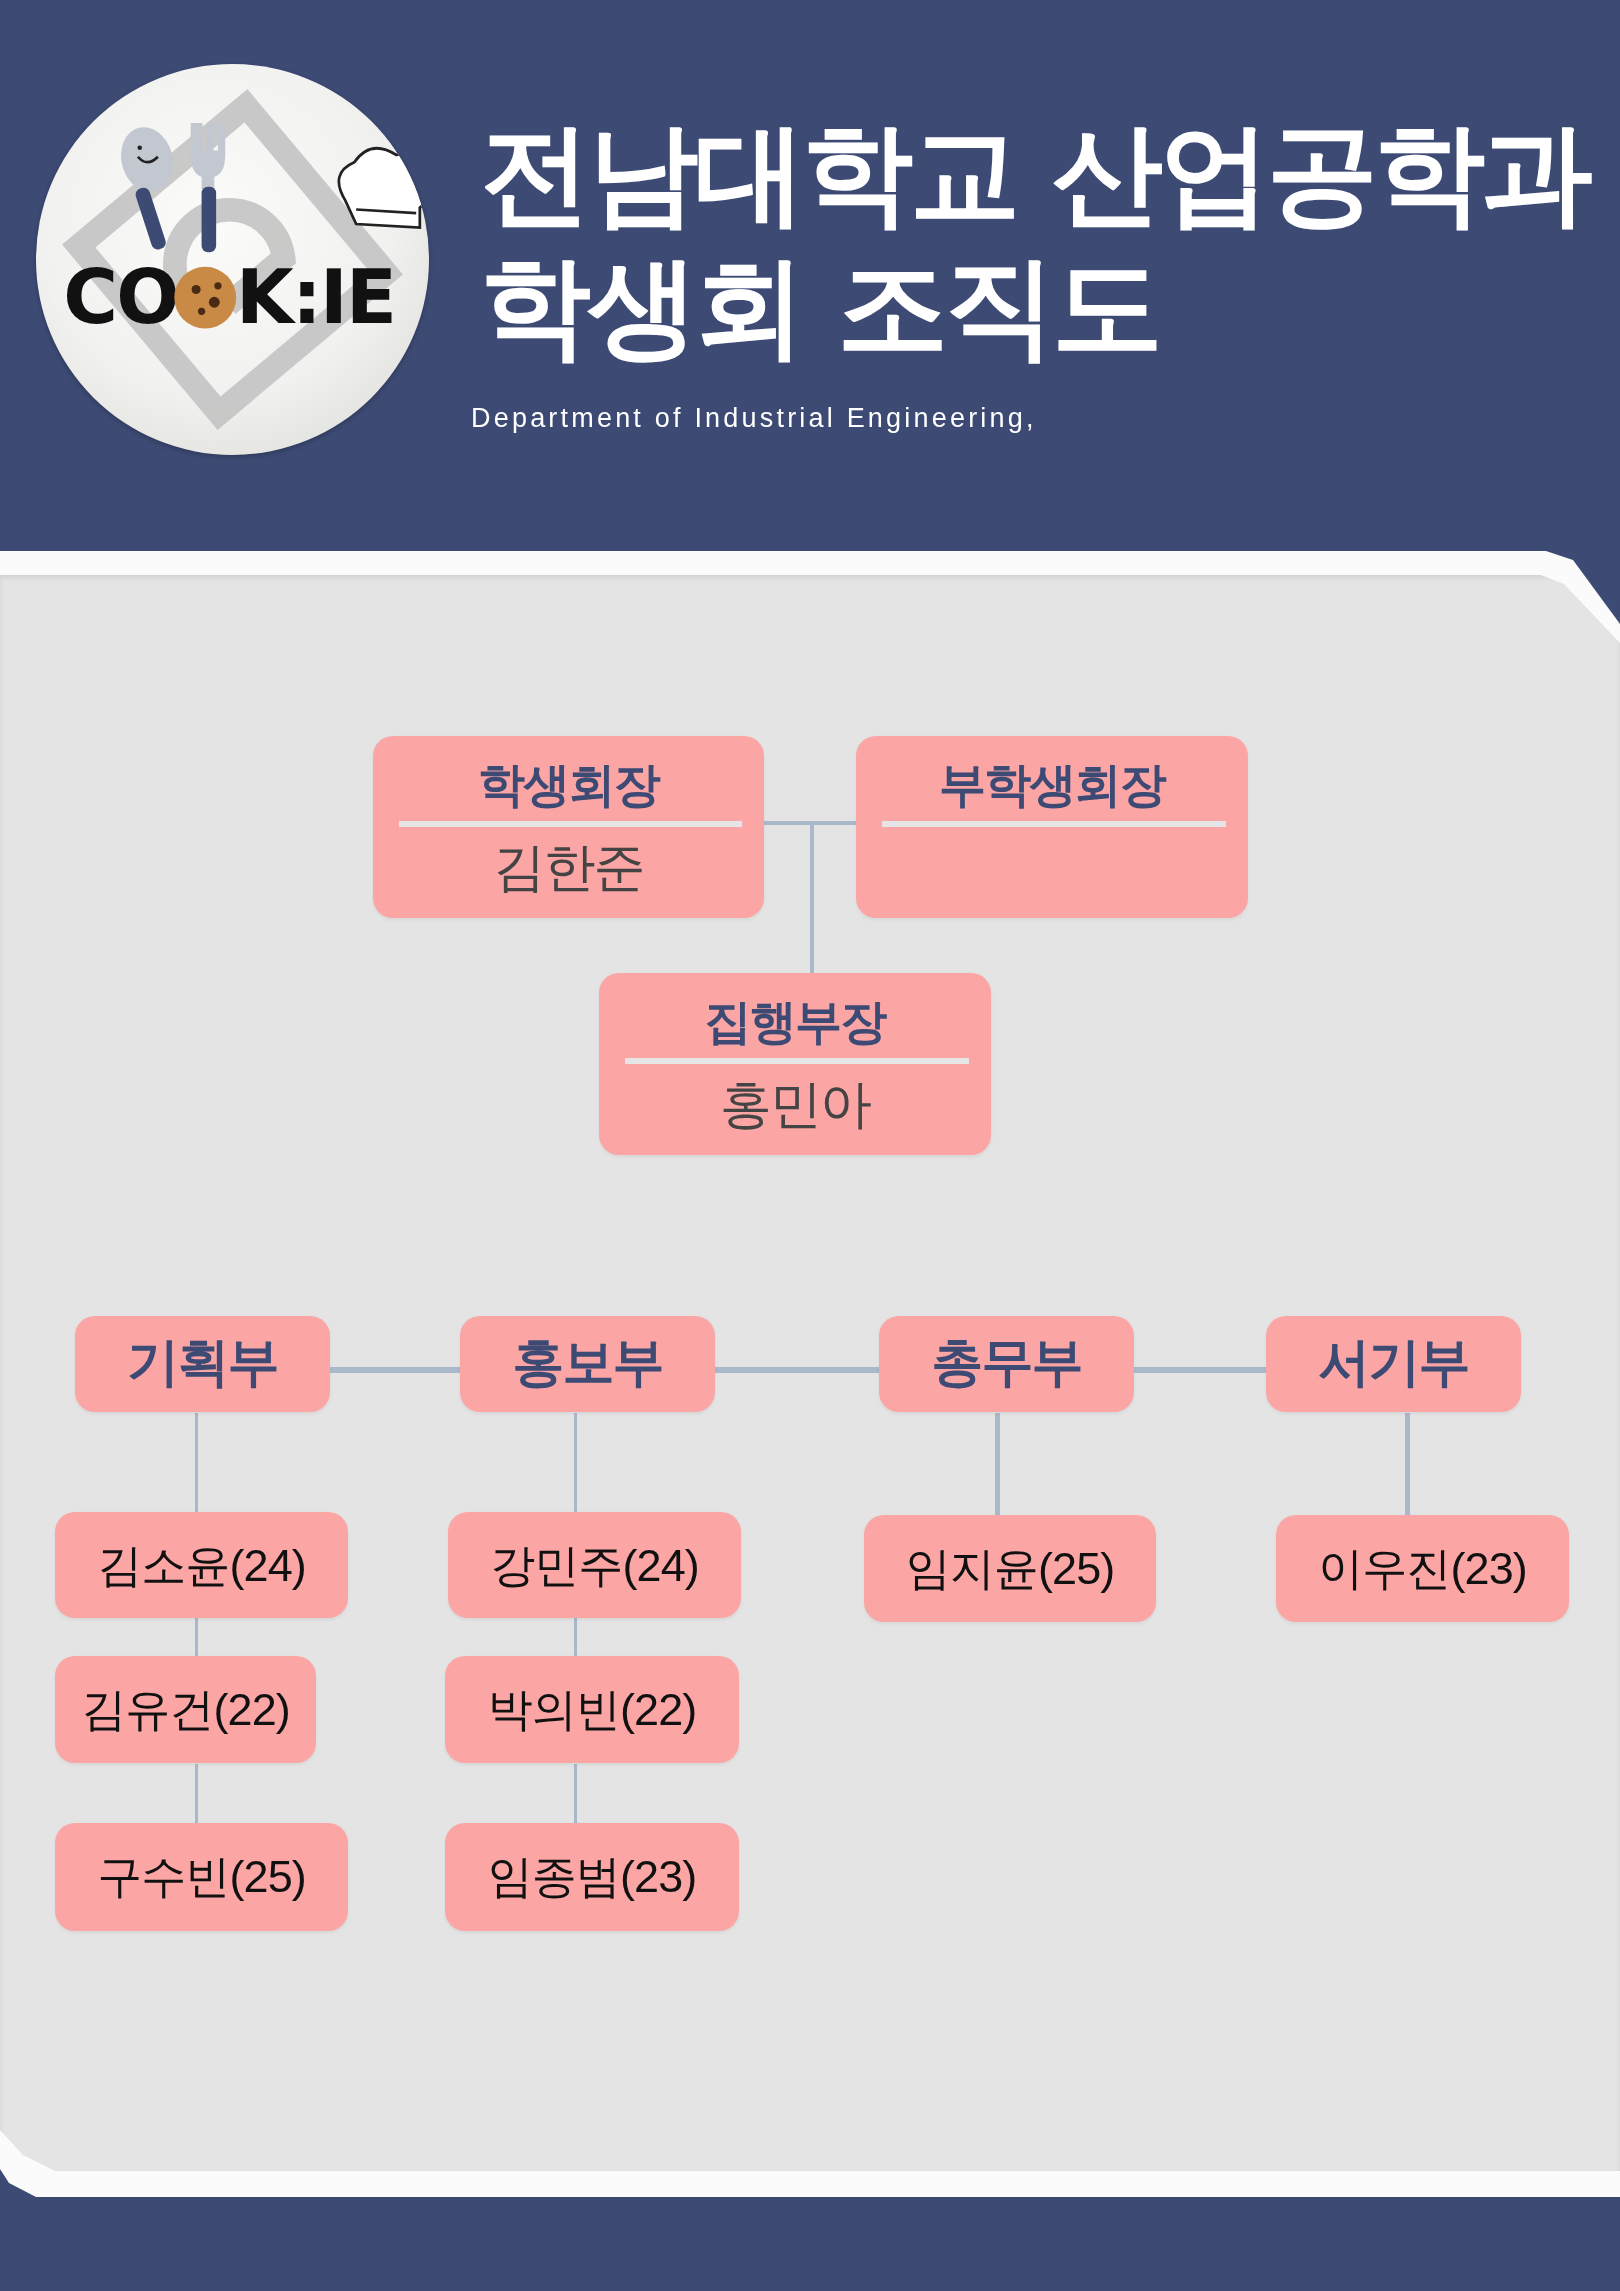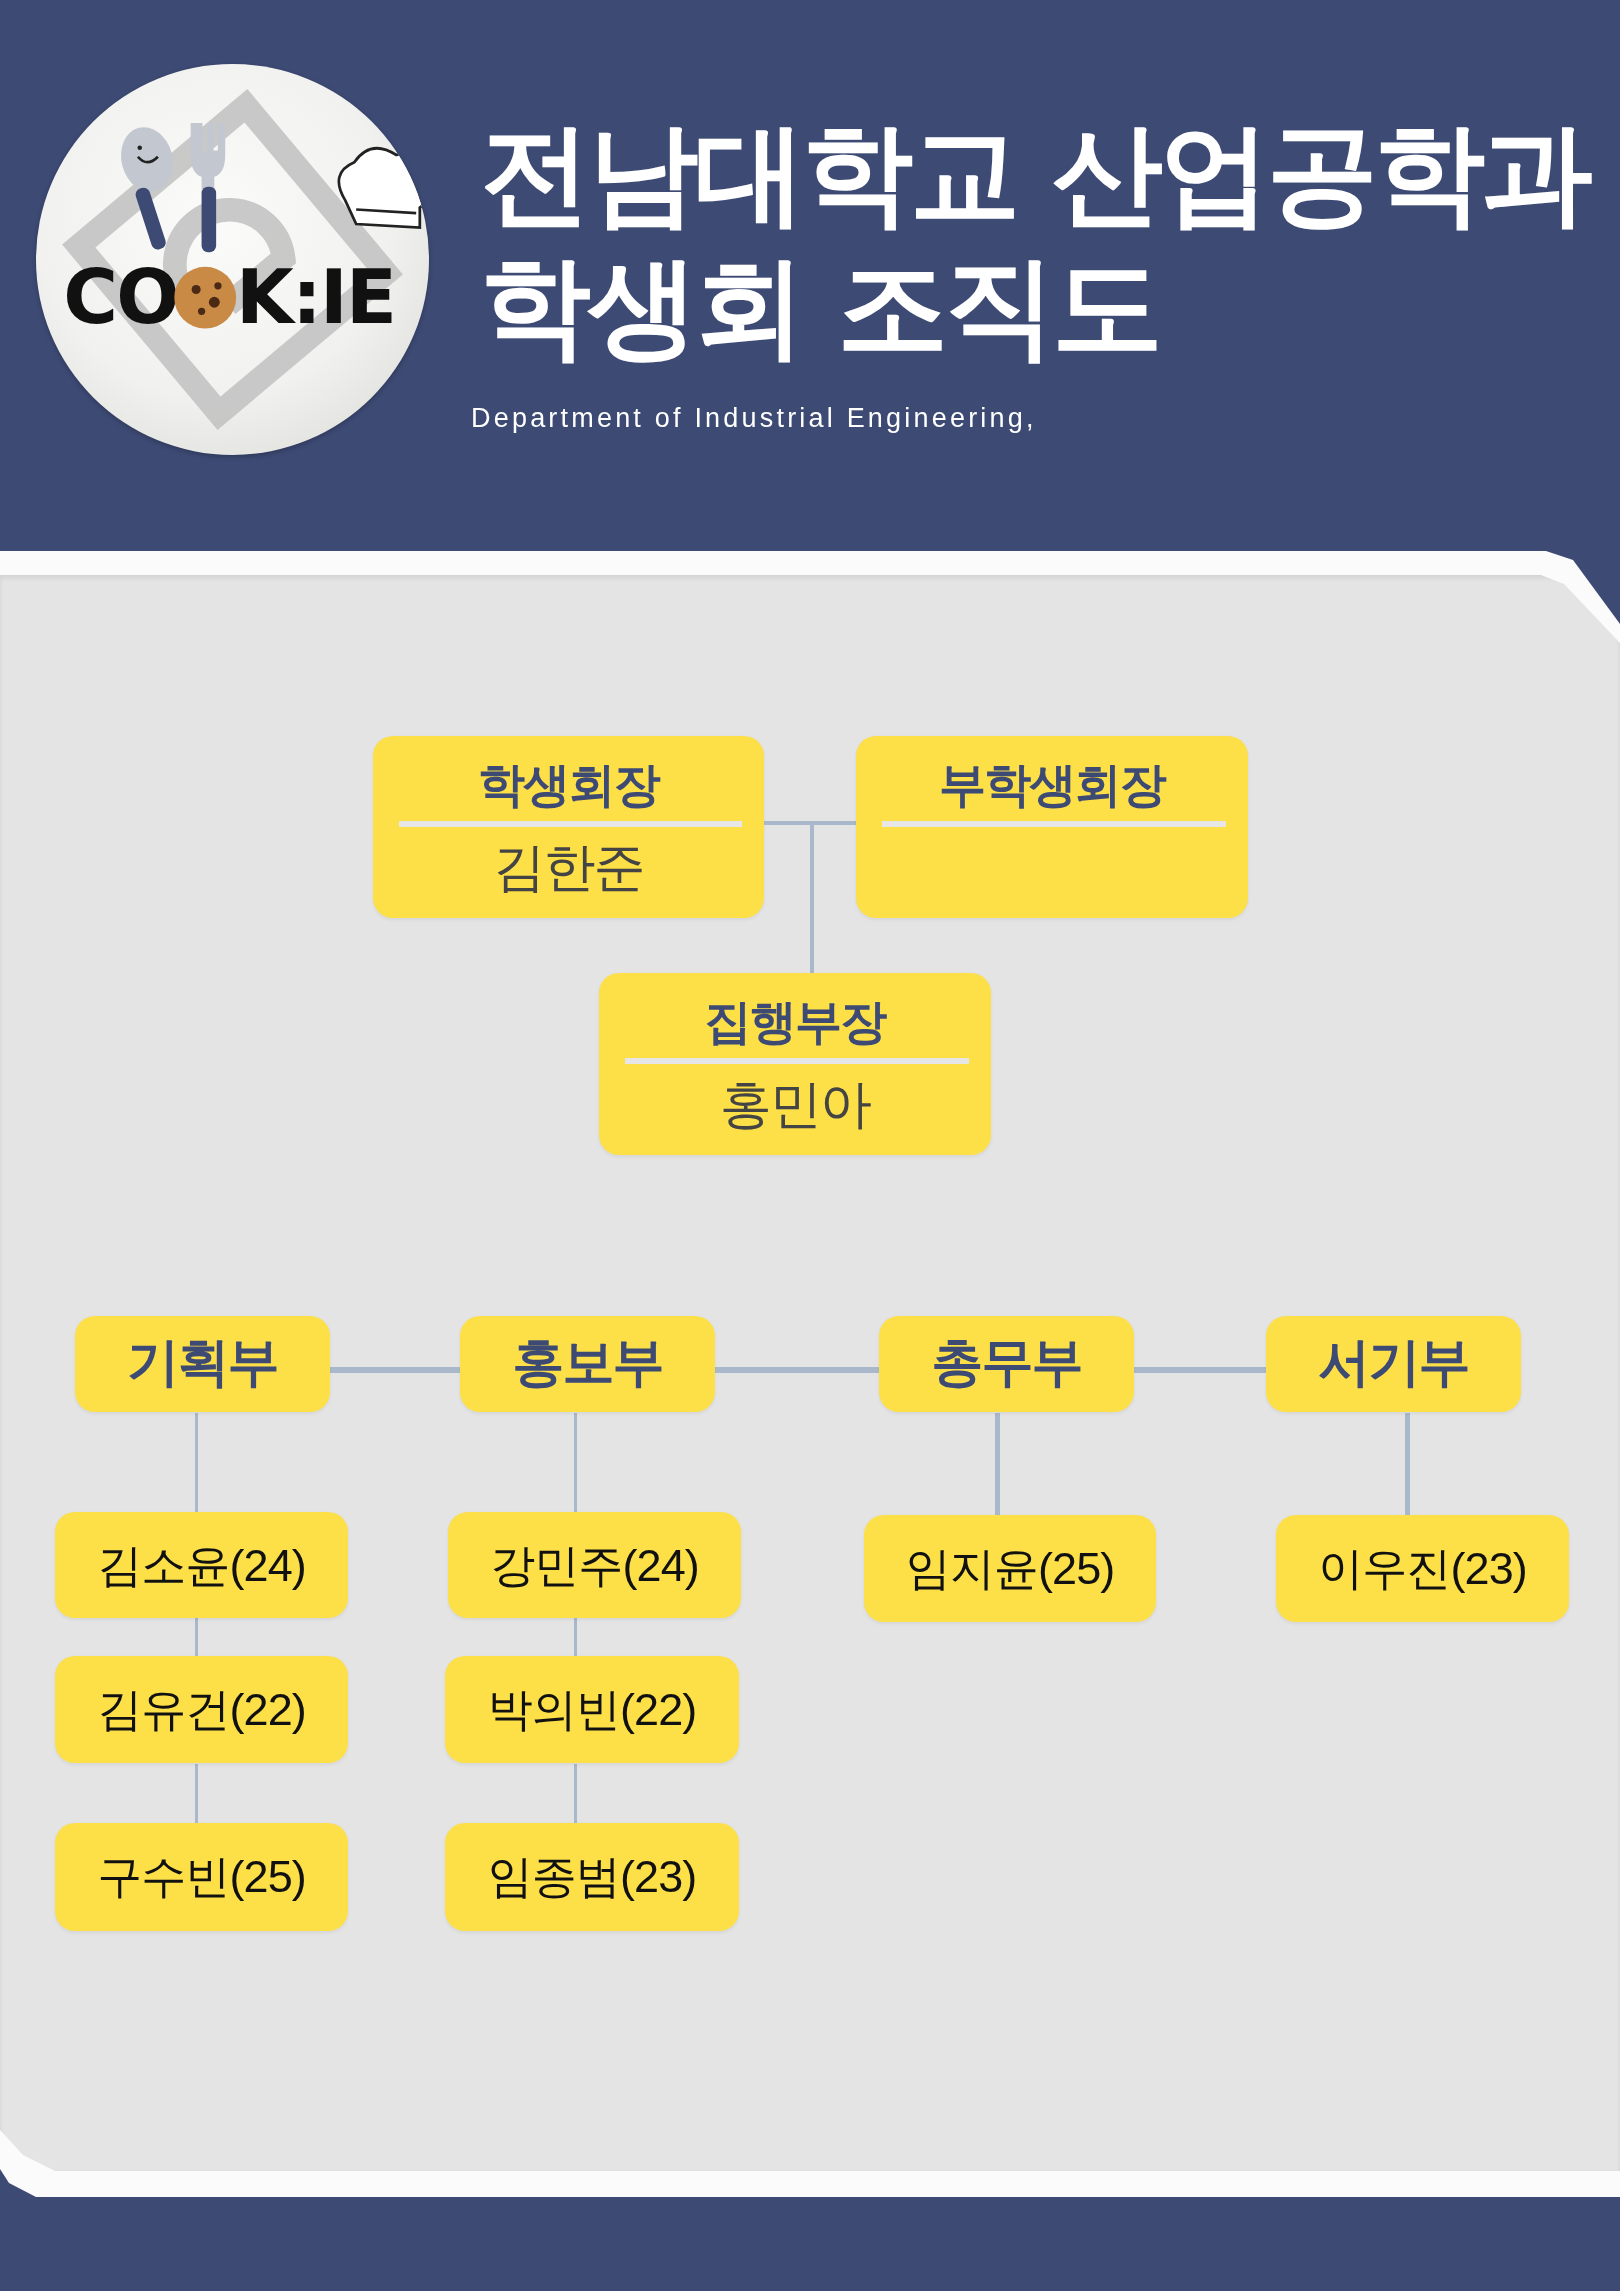--- a/index.html
+++ b/index.html
@@ -10,21 +10,21 @@
     box-shadow: 0 1.8px 5.5px rgba(0,0,0,0.25); overflow:hidden; }
   .plate svg { position:absolute; left:0; top:0; width:393px; height:391px; }
   .title { position:absolute; left:480px; top:107px; color:#fff; font-family:"DejaVu Sans", sans-serif; font-weight:bold; font-size:111px; line-height:133px; letter-spacing:-3.6px; }
   .title div { white-space:nowrap; }
   .subtitle { position:absolute; left:471px; top:393px; color:#fff; font-family:"Liberation Sans", sans-serif; font-size:27px; line-height:27px; letter-spacing:3.2px;margin-top:12px; }
   .panel-border2 { position:absolute; left:0; top:551px; width:1620px; height:1646px; background:#fbfbfb;
     clip-path: polygon(0 0, 1546px 0, 1573px 9px, 1620px 73px, 1620px 100%, 36px 100%, 9px 1632px, 0 1618px); }
   .panel { position:absolute; left:0; top:575px; width:1620px; height:1596px; background:#e4e4e4;
     clip-path: polygon(0 0, 1541px 0, 1564px 9px, 1620px 68px, 1620px 100%, 55px 100%, 23px 1580px, 0 1555px);
     box-shadow: inset 0 2.7px 5.5px rgba(0,0,0,0.08); }
-  .box { position:absolute; background:#fde047; border-radius:20px; box-shadow:0 1.8px 3.6px rgba(0,0,0,0.06); box-sizing:border-box; }
+  .box { position:absolute; background:#fca5a5; border-radius:20px; box-shadow:0 1.8px 3.6px rgba(0,0,0,0.06); box-sizing:border-box; }
   .role-box .role { position:absolute; left:0; right:0; top:18px; text-align:center; color:#3d4a74; font-weight:bold; font-size:47px; line-height:62px; letter-spacing:-1.8px; }
   .role-box .divider { position:absolute; left:25.5px; right:22px; top:85px; height:5.5px; background:#e6e6e6; }
   .role-box .person { position:absolute; left:0; right:0; top:100px; text-align:center; color:#444; font-size:52px; line-height:62px; letter-spacing:-1.8px; }
   .dept-box .dept { position:absolute; left:0; right:0; top:14.5px; text-align:center; color:#3d4a74; font-weight:bold; font-size:52px; line-height:62px; letter-spacing:-1.8px; }
   .member-box .member { position:absolute; left:0; right:0; top:23.6px; text-align:center; color:#111; font-family:"Liberation Sans", sans-serif; font-size:45px; line-height:60px; letter-spacing:-0.9px; }
   .line { position:absolute; background:#aab8cc; }
 </style>
 </head>
 <body>
 
@@ -109,21 +109,21 @@
 <div class="box dept-box" style="left:879px; top:1316px; width:255px; height:96px;">
   <div class="dept">총무부</div>
 </div>
 <div class="box dept-box" style="left:1266px; top:1316px; width:255px; height:96px;">
   <div class="dept">서기부</div>
 </div>
 
 <div class="box member-box" style="left:55px; top:1512px; width:293px; height:106px;">
   <div class="member">김소윤(24)</div>
 </div>
-<div class="box member-box" style="left:55px; top:1656px; width:293px; height:107px;">
+<div class="box member-box" style="left:55px; top:1656px; width:261px; height:107px;">
   <div class="member">김유건(22)</div>
 </div>
 <div class="box member-box" style="left:55px; top:1823px; width:293px; height:108px;">
   <div class="member">구수빈(25)</div>
 </div>
 
 <div class="box member-box" style="left:448px; top:1512px; width:293px; height:106px;">
   <div class="member">강민주(24)</div>
 </div>
 <div class="box member-box" style="left:445px; top:1656px; width:294px; height:107px;">

